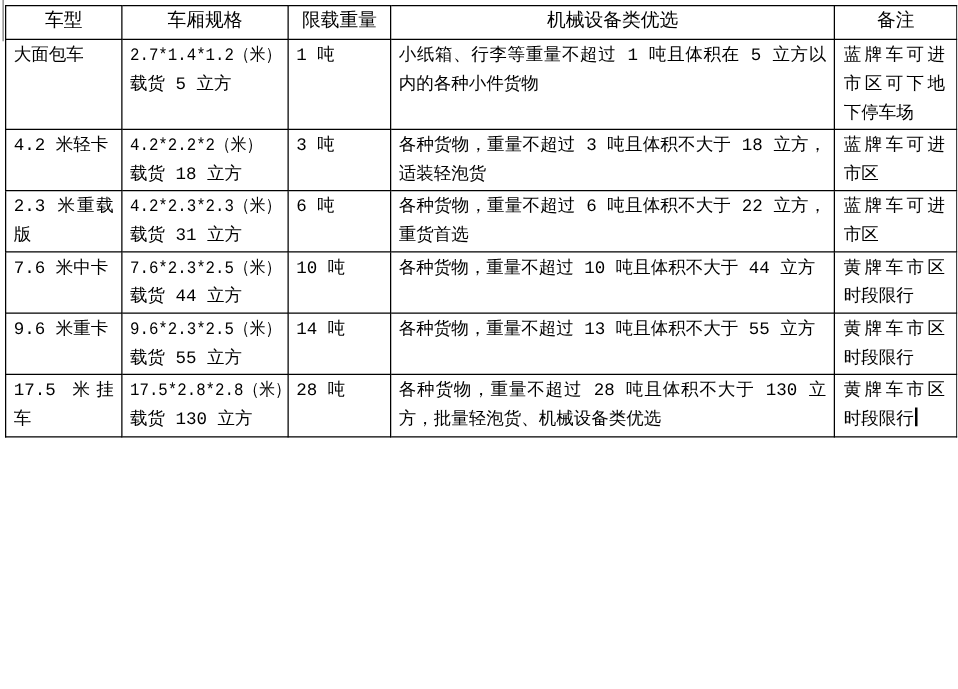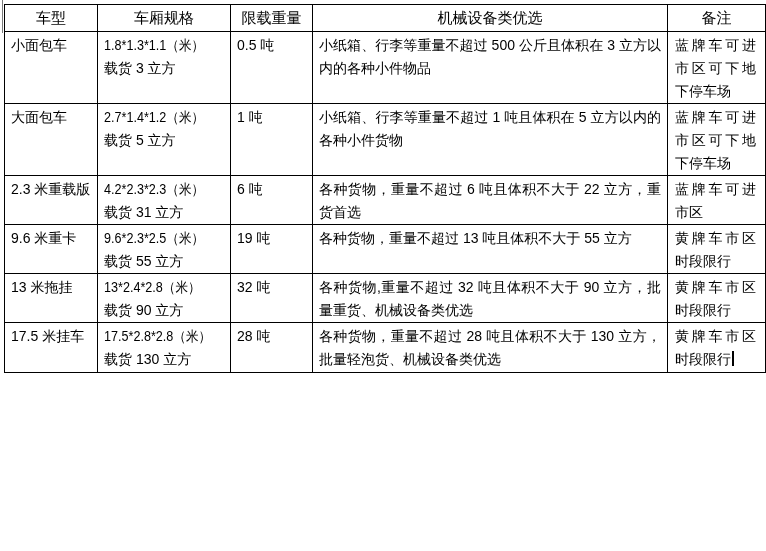--- a/index.html
+++ b/index.html
@@ -1,18 +1,18 @@
 <!DOCTYPE html>
 <html><head>
 <meta charset="utf-8">
 <style>
   html,body{margin:0;padding:0;background:#ffffff;}
   .page{
     position:relative;width:766px;height:388px;background:#ffffff;overflow:hidden;
-    font-family:Liberation Sans, sans-serif;color:#000000;
+    font-family:Liberation Mono, monospace;color:#000000;
   }
   .margin-line{
     position:absolute;left:2px;top:0;width:1px;height:33px;background:#7a7a7a;
   }
   table.vtable{
     position:absolute;left:4px;top:4px;width:761px;
     border-collapse:collapse;table-layout:fixed;
     font-size:14px;color:#000000;
   }
   .vtable th,.vtable td{
@@ -60,68 +60,68 @@
     <thead>
       <tr style="height:27px">
         <th>车型</th>
         <th>车厢规格</th>
         <th>限载重量</th>
         <th>机械设备类优选</th>
         <th>备注</th>
       </tr>
     </thead>
     <tbody>
-      <tr style="height:69px">
-        <td class="c1">小面包车</td>
-        <td class="c2">
-          <span class="spec-dims">1.8*1.3*1.1（米）</span>
-          <span class="spec-cap">载货 3 立方</span>
-        </td>
-        <td class="c3">0.5 吨</td>
-        <td class="c4">小纸箱、行李等重量不超过 500 公斤且体积在 3 立方以内的各种小件物品</td>
-        <td class="c5">蓝牌车可进市区可下地下停车场</td>
-      </tr>
       <tr style="height:70px">
         <td class="c1">大面包车</td>
         <td class="c2">
           <span class="spec-dims">2.7*1.4*1.2（米）</span>
           <span class="spec-cap">载货 5 立方</span>
         </td>
         <td class="c3">1 吨</td>
         <td class="c4">小纸箱、行李等重量不超过 1 吨且体积在 5 立方以内的各种小件货物</td>
         <td class="c5">蓝牌车可进市区可下地下停车场</td>
+      </tr>
+      <tr style="height:44px">
+        <td class="c1">4.2 米轻卡</td>
+        <td class="c2">
+          <span class="spec-dims">4.2*2.2*2（米）</span>
+          <span class="spec-cap">载货 18 立方</span>
+        </td>
+        <td class="c3">3 吨</td>
+        <td class="c4">各种货物，重量不超过 3 吨且体积不大于 18 立方，适装轻泡货</td>
+        <td class="c5">蓝牌车可进市区</td>
       </tr>
       <tr style="height:46px">
         <td class="c1">2.3 米重载版</td>
         <td class="c2">
           <span class="spec-dims">4.2*2.3*2.3（米）</span>
           <span class="spec-cap">载货 31 立方</span>
         </td>
         <td class="c3">6 吨</td>
         <td class="c4">各种货物，重量不超过 6 吨且体积不大于 22 立方，重货首选</td>
         <td class="c5">蓝牌车可进市区</td>
       </tr>
+      <tr style="height:47px">
+        <td class="c1">7.6 米中卡</td>
+        <td class="c2">
+          <span class="spec-dims">7.6*2.3*2.5（米）</span>
+          <span class="spec-cap">载货 44 立方</span>
+        </td>
+        <td class="c3">10 吨</td>
+        <td class="c4">各种货物，重量不超过 10 吨且体积不大于 44 立方</td>
+        <td class="c5">黄牌车市区时段限行</td>
+      </tr>
       <tr style="height:46px">
         <td class="c1">9.6 米重卡</td>
         <td class="c2">
           <span class="spec-dims">9.6*2.3*2.5（米）</span>
           <span class="spec-cap">载货 55 立方</span>
         </td>
-        <td class="c3">19 吨</td>
+        <td class="c3">14 吨</td>
         <td class="c4">各种货物，重量不超过 13 吨且体积不大于 55 立方</td>
-        <td class="c5">黄牌车市区时段限行</td>
-      </tr>
-      <tr style="height:47px">
-        <td class="c1">13 米拖挂</td>
-        <td class="c2">
-          <span class="spec-dims">13*2.4*2.8（米）</span>
-          <span class="spec-cap">载货 90 立方</span>
-        </td>
-        <td class="c3">32 吨</td>
-        <td class="c4">各种货物,重量不超过 32 吨且体积不大于 90 立方，批量重货、机械设备类优选</td>
         <td class="c5">黄牌车市区时段限行</td>
       </tr>
       <tr style="height:50px">
         <td class="c1">17.5 米挂车</td>
         <td class="c2">
           <span class="spec-dims">17.5*2.8*2.8（米）</span>
           <span class="spec-cap">载货 130 立方</span>
         </td>
         <td class="c3">28 吨</td>
         <td class="c4">各种货物，重量不超过 28 吨且体积不大于 130 立方，批量轻泡货、机械设备类优选</td>

